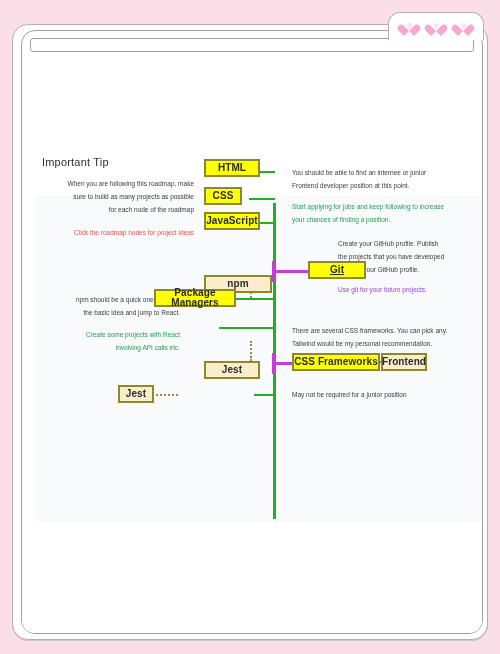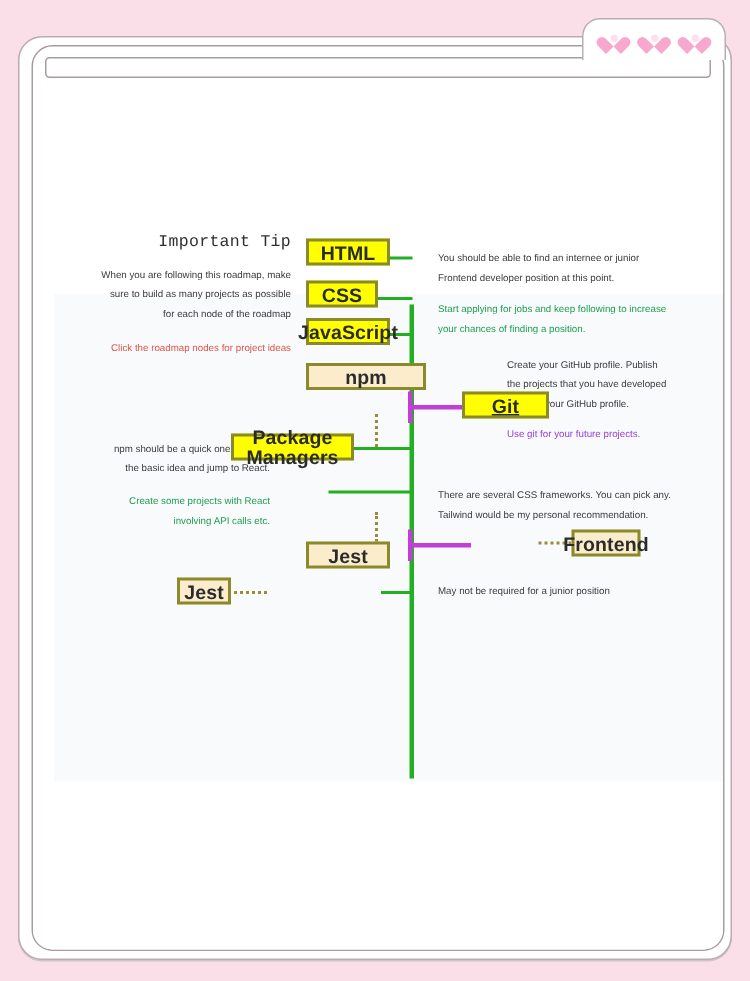--- a/index.html
+++ b/index.html
@@ -85,34 +85,33 @@
     position:absolute;height:0;border-top:2px dotted #9a8d3a;
   }
   .dottedv{
     position:absolute;width:0;border-left:2px dotted #9a8d3a;
   }
 
   .node{
     position:absolute;box-sizing:border-box;
     border:2px solid #8a8a2a;
     display:flex;align-items:center;justify-content:center;
-    font-size:13px;font-weight:bold;color:#2b2b2b;
+    font-size:10px;font-weight:bold;color:#2b2b2b;
     letter-spacing:.1px;
     text-align:center;
     line-height:1;
     z-index:3;
   }
   .node.primary{background:#ffff00;}
   .node.optional{background:#fbeccc;}
 
   
   .tip-title{
-    position:absolute;font-size:11px;color:#2f2f33;text-align:right;
+    position:absolute;font-size:11px;color:#2f2f33;text-align:left;
     letter-spacing:.2px;
-    font-family:Liberation Mono, monospace;
   }
   .txt{
     position:absolute;font-size:6.5px;line-height:13px;color:#3b3b40;
   }
   .txt.right{text-align:right;}
   .txt.green{color:#1f9e52;}
   .txt.red{color:#e0544a;}
   .txt.purple{color:#9b3fd6;}
 </style>
 </head>
@@ -153,33 +152,34 @@
   <div class="pnub" style="left:250px;top:299px;"></div>
   <div class="pbranch" style="left:250px;top:308px;width:42px;"></div>
 
   <div class="dottedv" style="left:228px;top:222px;height:22px;"></div>
   <div class="dottedv" style="left:228px;top:287px;height:20px;"></div>
   <div class="dotted" style="left:337px;top:307px;width:22px;"></div>
   <div class="dotted" style="left:130px;top:340px;width:26px;"></div>
 
   <div class="node primary" style="left:182px;top:105px;width:56px;height:18px;">HTML</div>
 
-  <div class="node primary" style="left:182px;top:133px;width:48px;height:18px;text-align:center;">CSS</div>
+  <div class="node primary" style="left:182px;top:133px;width:38px;height:18px;text-align:center;">CSS</div>
 
   <div class="node primary" style="left:182px;top:158px;width:56px;height:18px;">JavaScript</div>
 
-  <div class="node optional" style="left:182px;top:188px;width:80px;height:18px;">npm</div>
+  <div class="node optional" style="left:182px;top:221px;width:68px;height:18px;">npm</div>
 
   <div class="node primary" style="left:286px;top:207px;width:58px;height:18px;text-decoration:underline;">Git</div>
 
   <div class="node primary" style="left:132px;top:235px;width:82px;height:18px;">Package Managers</div>
 
 
   <div class="node optional" style="left:182px;top:307px;width:56px;height:18px;">Jest</div>
 
+  <div class="node primary" style="left:270px;top:299px;width:88px;height:18px;">CSS Frameworks</div>
 
   <div class="node optional" style="left:359px;top:299px;width:46px;height:18px;">Frontend</div>
 
   <div class="node optional" style="left:96px;top:331px;width:36px;height:18px;">Jest</div>
 
 
   <div class="tip-title" style="left:20px;top:102px;width:152px;">Important Tip</div>
 
   <div class="txt right" style="left:10px;top:123px;width:162px;">When you are following this roadmap, make</div>
   <div class="txt right" style="left:10px;top:136px;width:162px;">sure to build as many projects as possible</div>

